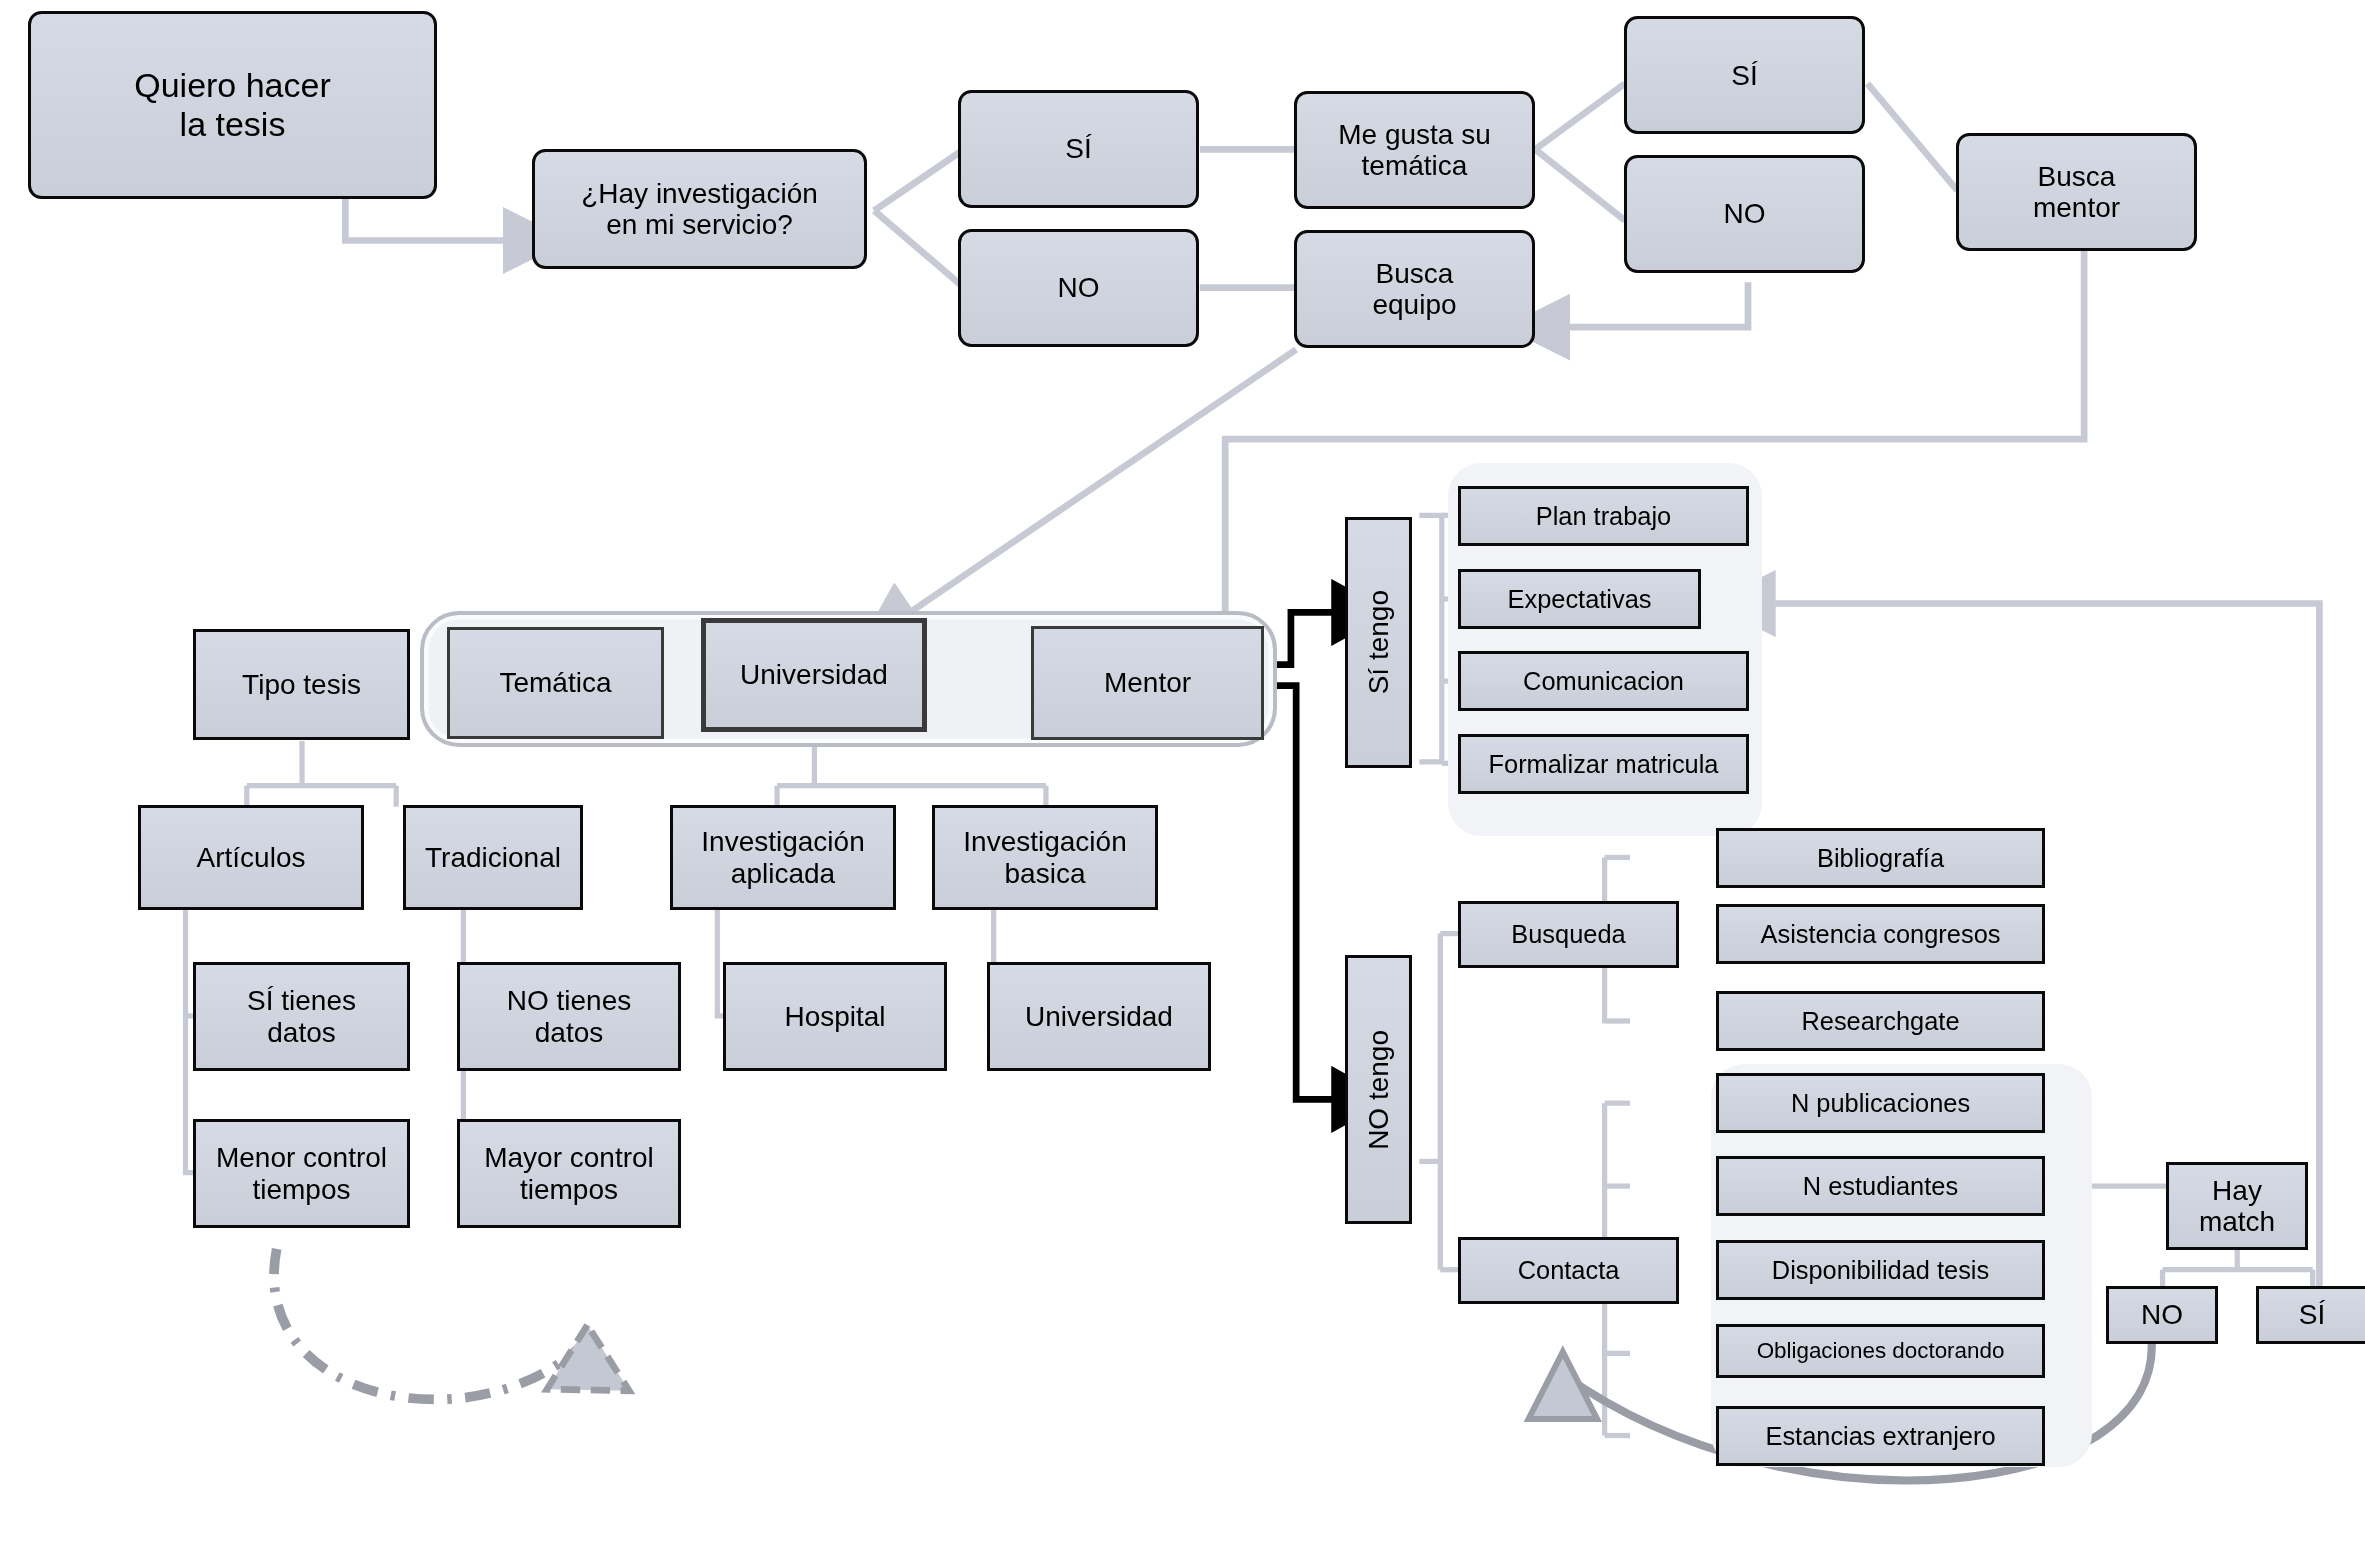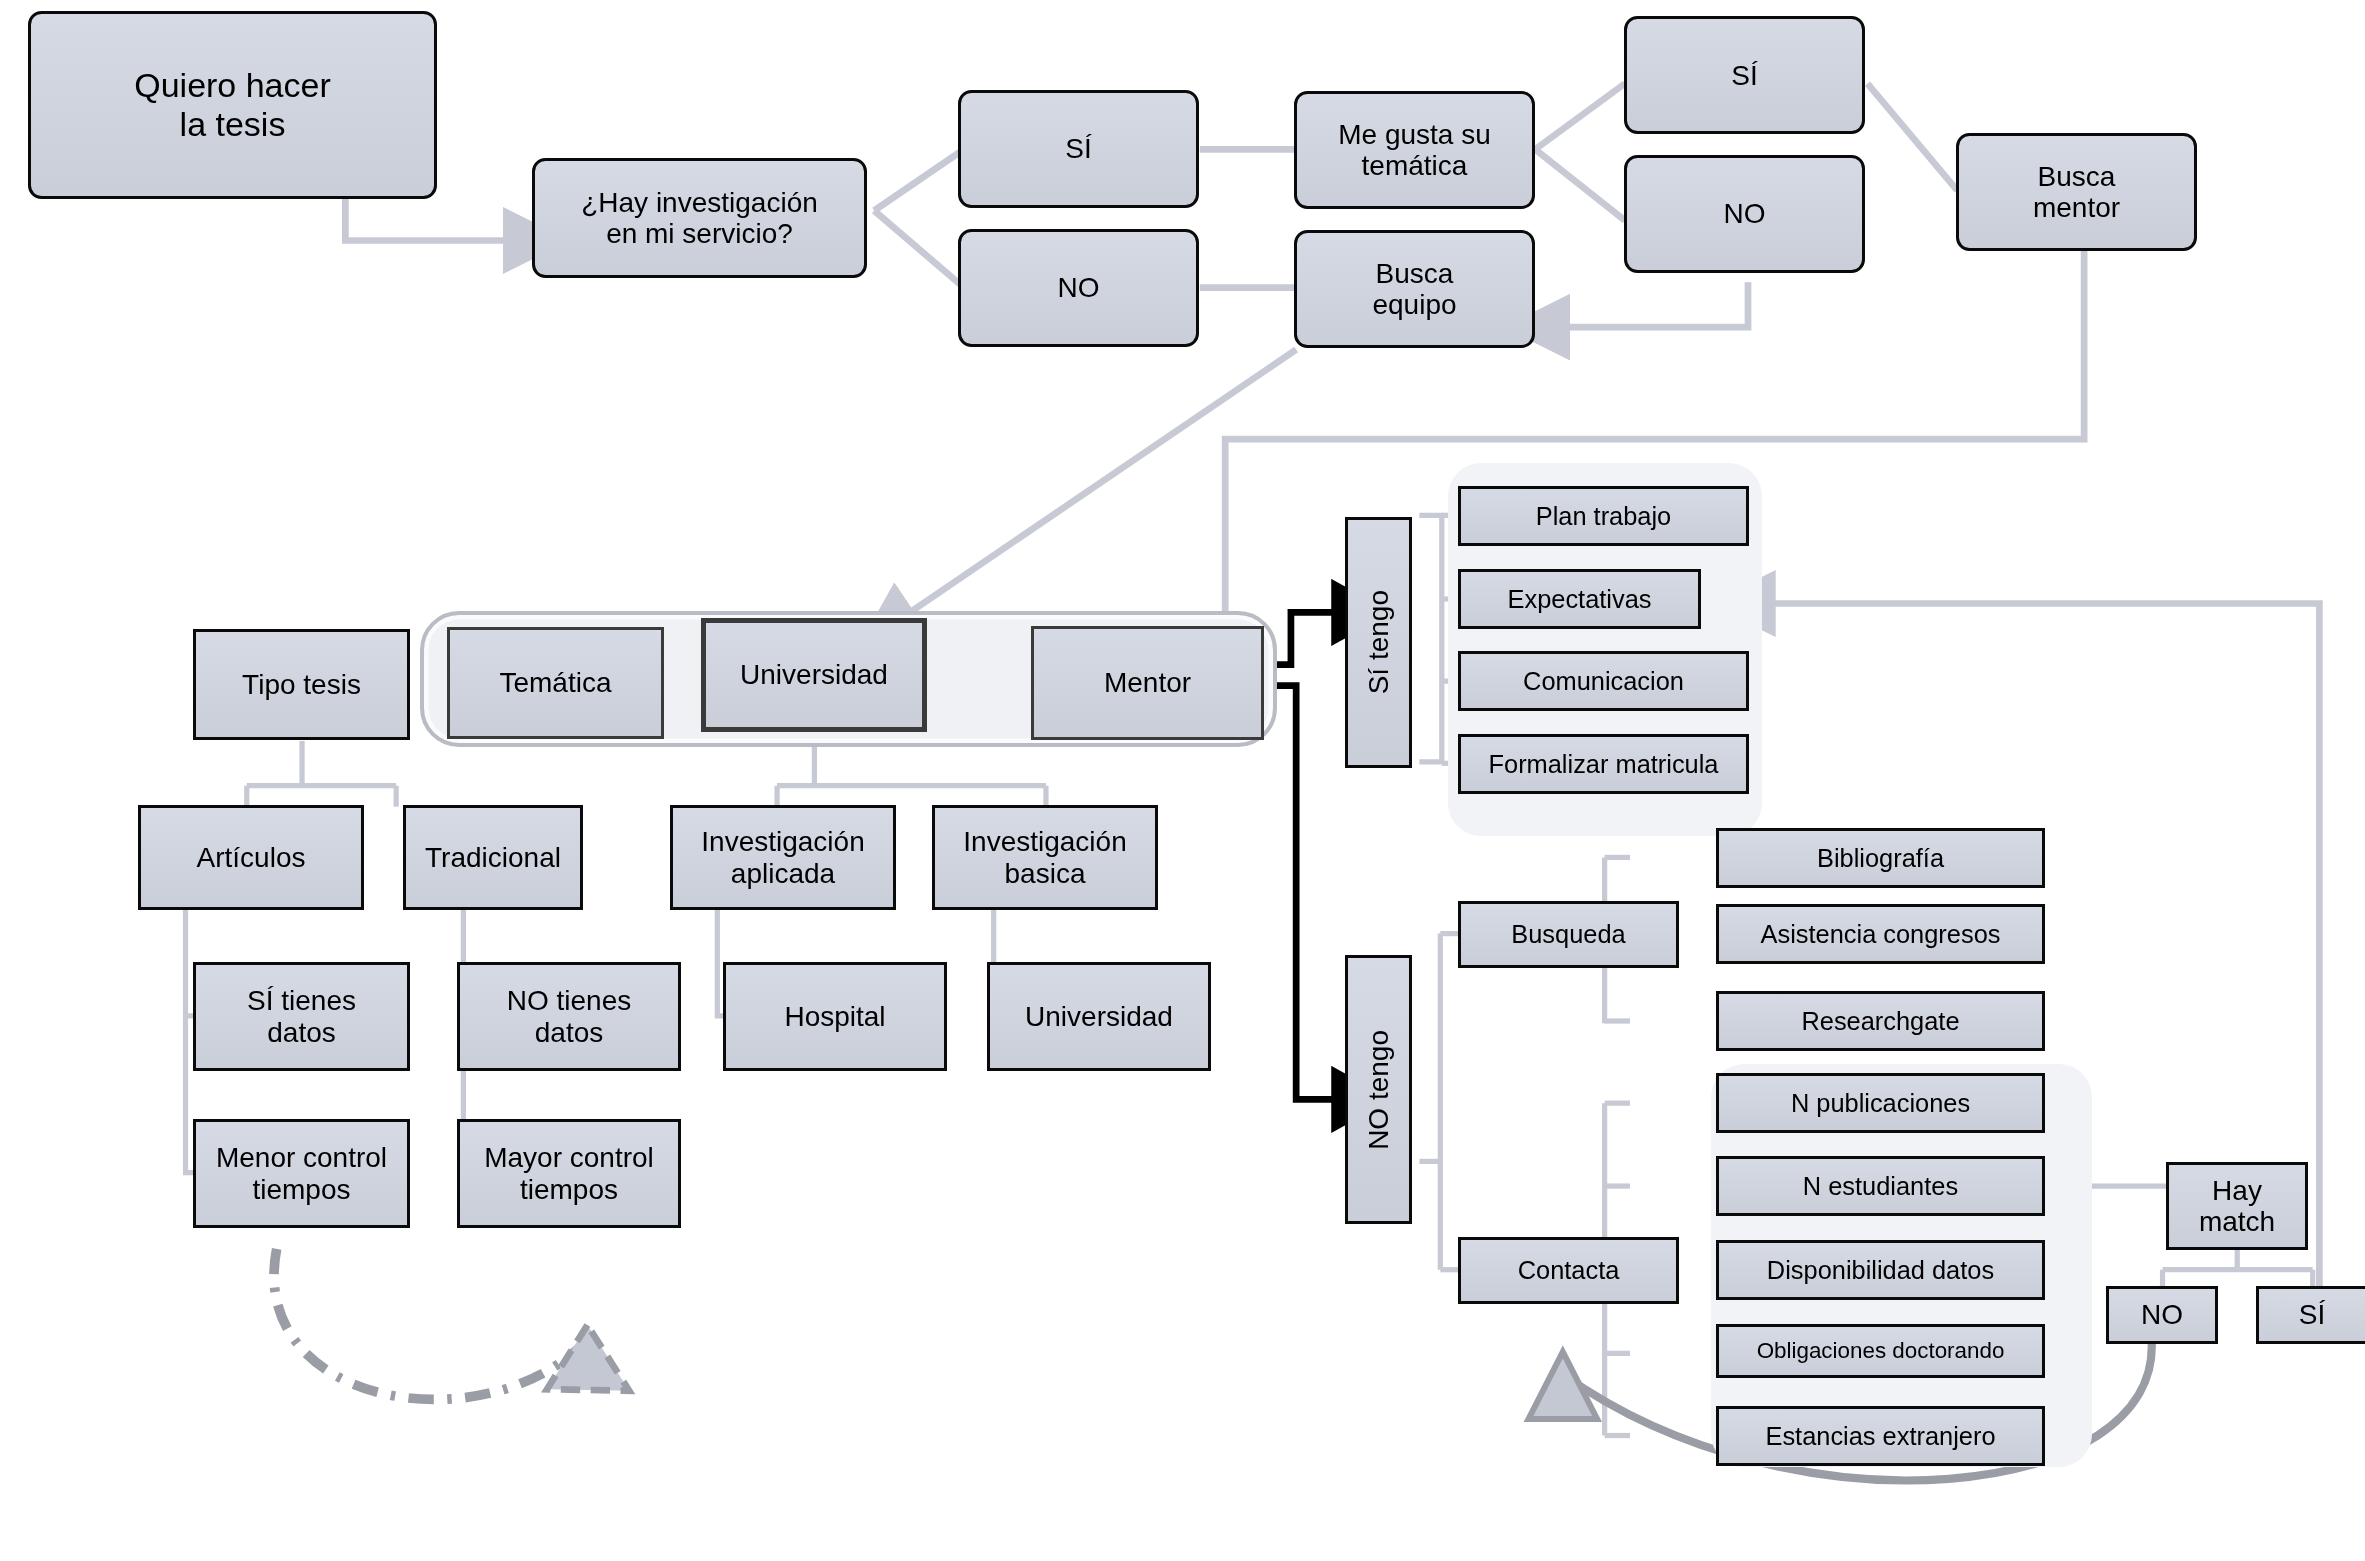--- a/index.html
+++ b/index.html
@@ -157,21 +157,21 @@
 
   <div class="capsule" style="left:1448px;top:463px;width:314px;height:373px;"></div>
   <div class="capsule" style="left:1711px;top:1064px;width:381px;height:403px;"></div>
   <div class="capsule ring" style="left:420px;top:611px;width:857px;height:136px;border-radius:39px;"></div>
 
   <div class="node rounded f-xl" style="left:9px;top:10.5px;width:409px;height:188px;margin-left:19px;">
     <span style="white-space:pre-line">Quiero hacer
 la tesis</span>
   </div>
 
-  <div class="node rounded f-lg" style="left:532px;top:149px;width:335px;height:120px;margin-top:9px;">
+  <div class="node rounded f-lg" style="left:532px;top:149px;width:335px;height:120px;">
     <span style="white-space:pre-line">¿Hay investigación
 en mi servicio?</span>
   </div>
 
   <div class="node rounded f-lg" style="left:958px;top:90px;width:241px;height:118px;">
     <span>SÍ</span>
   </div>
 
   <div class="node rounded f-lg" style="left:958px;top:229px;width:241px;height:118px;">
     <span>NO</span>
@@ -308,21 +308,21 @@
 
   <div class="node f-md" style="left:1716px;top:1156px;width:329px;height:60px;">
     <span>N estudiantes</span>
   </div>
 
   <div class="node f-md" style="left:1716px;top:1073px;width:329px;height:60px;">
     <span>N publicaciones</span>
   </div>
 
   <div class="node f-md" style="left:1716px;top:1240px;width:329px;height:60px;">
-    <span>Disponibilidad datos</span>
+    <span>Disponibilidad tesis</span>
   </div>
 
   <div class="node f-sm" style="left:1716px;top:1324px;width:329px;height:54px;">
     <span>Obligaciones doctorando</span>
   </div>
 
   <div class="node f-md" style="left:1716px;top:1406px;width:329px;height:60px;">
     <span>Estancias extranjero</span>
   </div>
 

